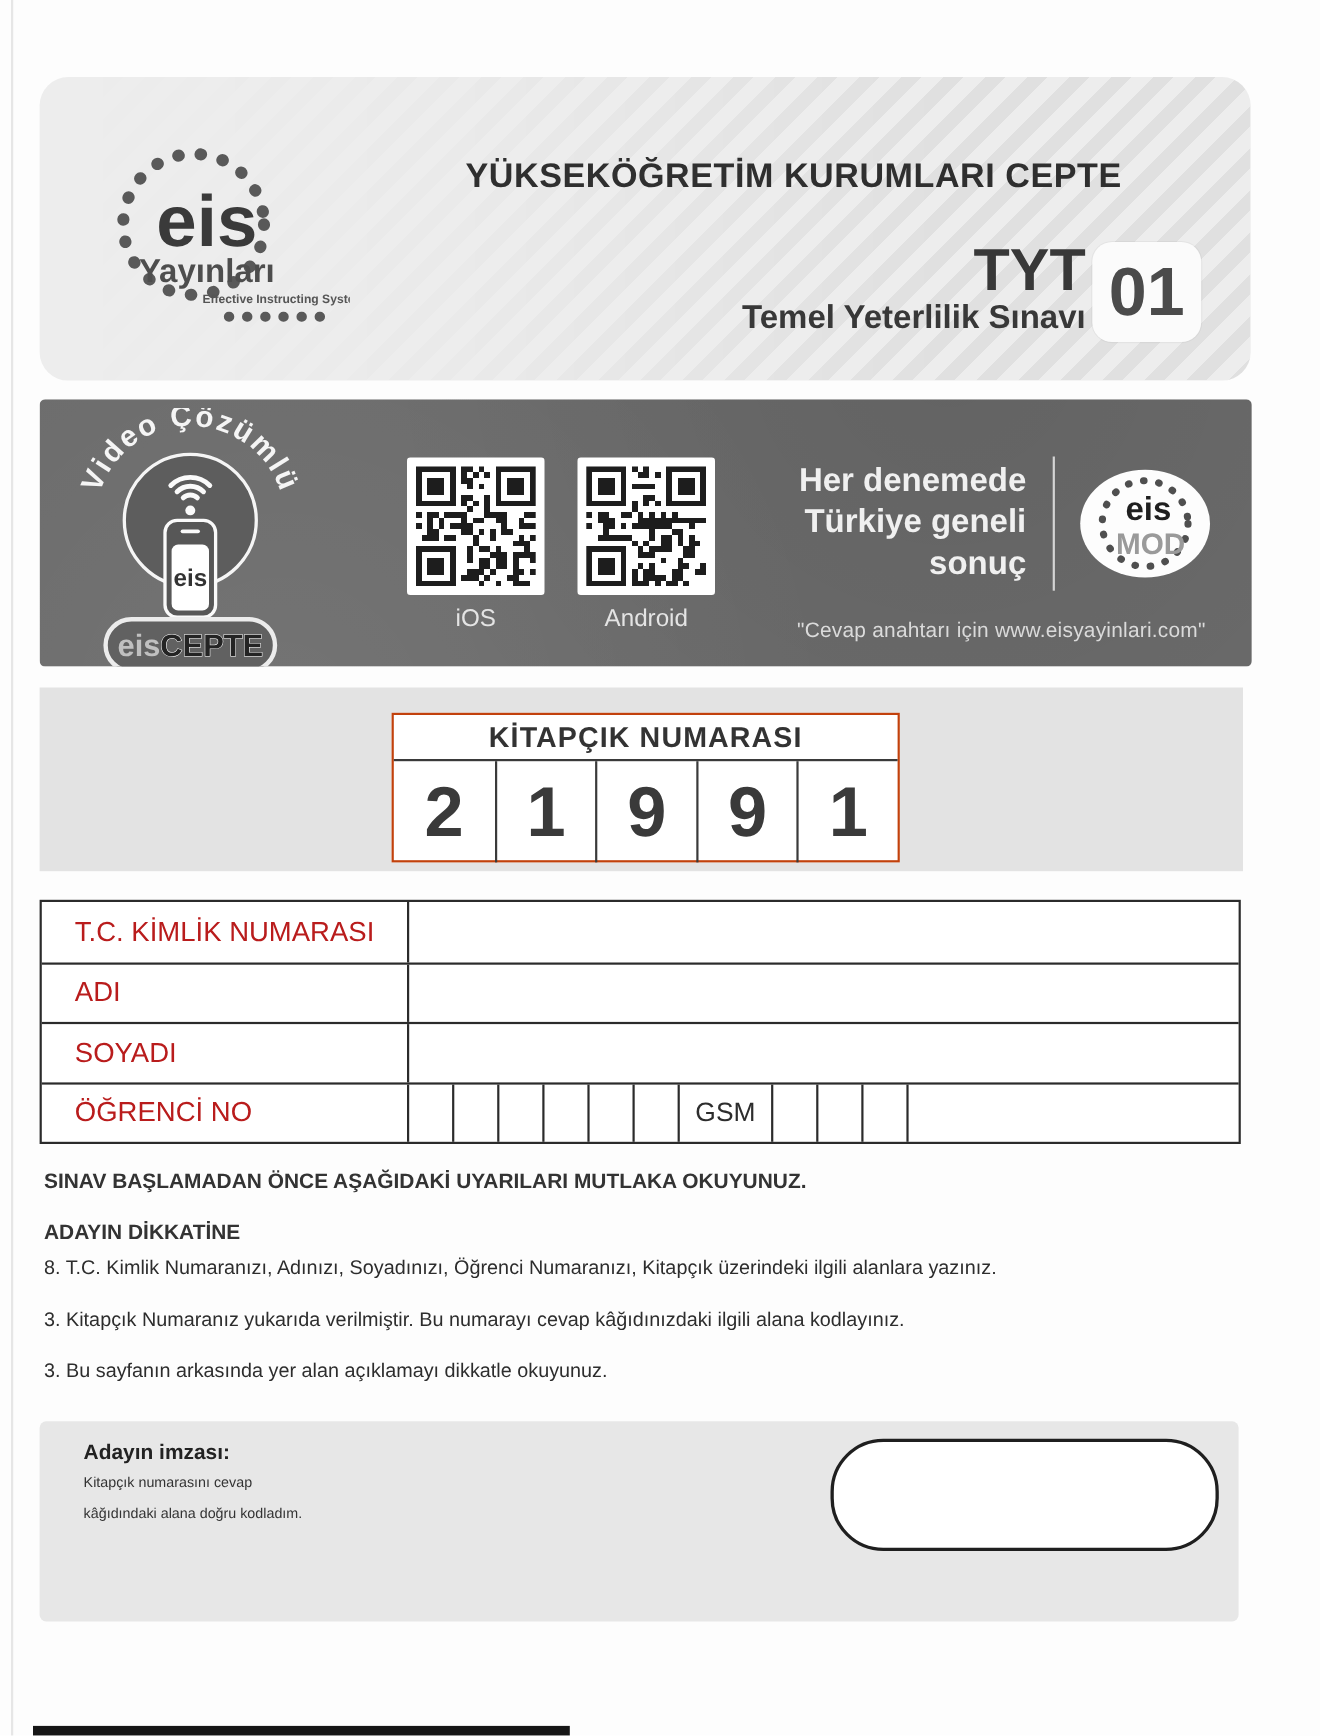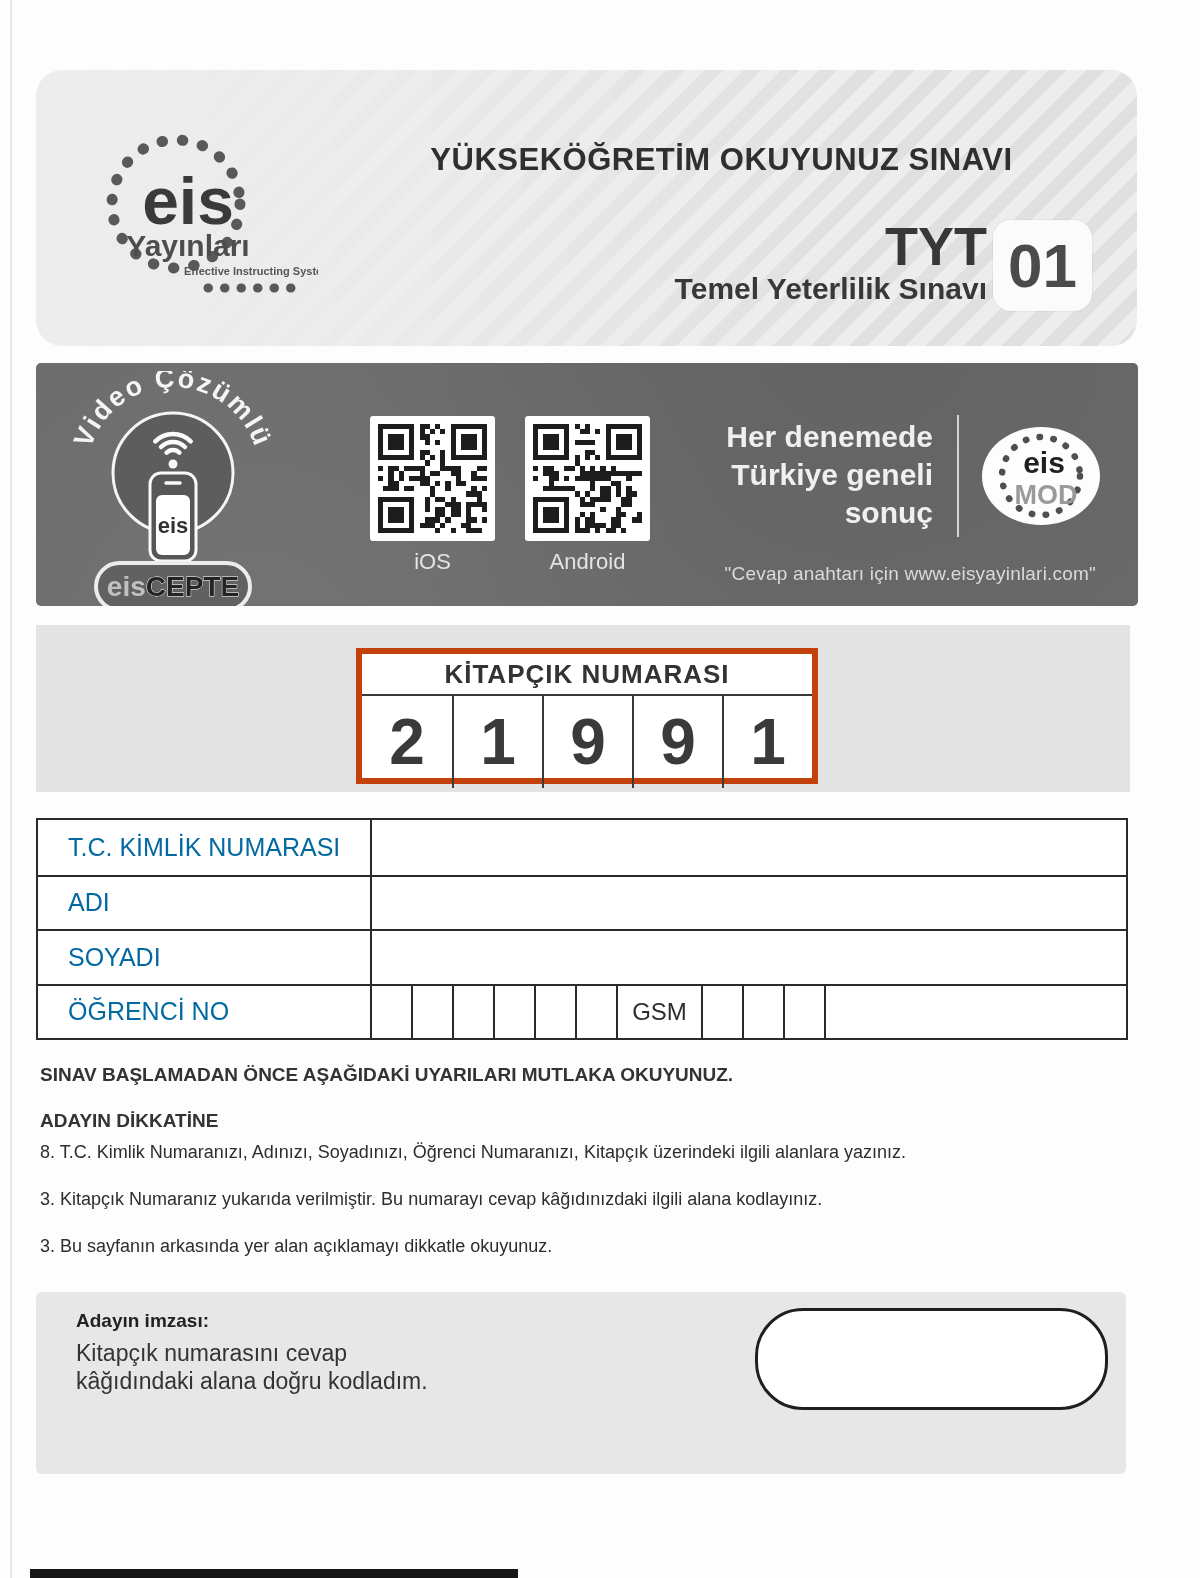--- a/index.html
+++ b/index.html
@@ -52,54 +52,54 @@
     position:absolute;right:205px;top:55px;text-align:right;
     font-size:30px;font-weight:bold;line-height:38px;color:#f0f0f0;
   }
   #banner-divider{position:absolute;left:921px;top:52px;width:2px;height:122px;background:#d4d4d4;}
   #banner-note{
     position:absolute;right:42px;top:200px;font-size:19px;color:#dadada;letter-spacing:.2px;
   }
 
   
   #booklet-strip{left:36px;top:625px;width:1094px;height:167px;background:#e3e3e3;}
-  #booklet-box{left:356px;top:648px;width:462px;height:136px;background:#fff;border:6px solid #c2410c;box-sizing:border-box;}
+  #booklet-box{left:356px;top:648px;width:462px;height:136px;background:#fff;border:2px solid #c2410c;box-sizing:border-box;}
   #booklet-title{height:40px;line-height:40px;text-align:center;font-size:26px;font-weight:bold;letter-spacing:1px;color:#333;border-bottom:2px solid #3a3a3a;}
   #booklet-digits{display:grid;grid-template-columns:repeat(5,1fr);height:92px;}
   .digit-cell{
     display:flex;align-items:center;justify-content:center;
     font-size:64px;font-weight:bold;color:#3a3a3a;border-left:2px solid #3a3a3a;
   }
   .digit-cell:first-child{border-left:none;}
 
   
   #form-table{left:36px;top:818px;width:1092px;height:222px;border:2px solid #2b2b2b;box-sizing:border-box;background:#fff;}
   .form-row{display:flex;height:54.5px;border-top:2px solid #2b2b2b;box-sizing:border-box;}
   .form-row:first-child{border-top:none;}
   .form-label{
     width:334px;box-sizing:border-box;border-right:2px solid #2b2b2b;
-    display:flex;align-items:center;padding-left:30px;font-size:25px;color:#0369a1;
+    display:flex;align-items:center;padding-left:30px;font-size:25px;color:#b91c1c;
   }
   .form-value{flex:1;}
   .mini-cell{width:41px;box-sizing:border-box;border-right:2px solid #2b2b2b;}
   .gsm-cell{width:85px;box-sizing:border-box;border-right:2px solid #2b2b2b;
     display:flex;align-items:center;justify-content:center;font-size:24px;color:#2d2d2d;}
   .wide-cell{flex:1;}
   .cells{display:flex;flex:1;height:100%;}
 
   
   #instructions{left:40px;top:1064px;width:1090px;}
   #instr-heading{font-size:19px;font-weight:bold;color:#333;margin:0 0 10px 0;}
   #instr-subheading{font-size:19px;font-weight:bold;color:#333;margin:0 0 24px 0;}
   .instr-item{font-size:18px;color:#2d2d2d;margin:0 0 26px 0;}
 
   
   #signature-panel{left:36px;top:1292px;width:1090px;height:182px;background:#e7e7e7;border-radius:6px;}
   #signature-title{position:absolute;left:40px;top:18px;font-size:19px;font-weight:bold;color:#222;}
-  .signature-line{position:absolute;left:40px;font-size:23px;color:#333;}
+  .signature-line{position:absolute;left:40px;font-size:13px;color:#333;}
   #signature-line1{top:48px;}
   #signature-line2{top:76px;}
   #signature-area{
     position:absolute;left:719px;top:16px;width:347px;height:96px;
     background:#fff;border:3px solid #1f1f1f;border-radius:48px;
   }
 </style>
 </head>
 <body>
 
@@ -111,21 +111,21 @@
     <div id="header-stripes"></div>
 
     <svg class="abs" style="left:52px;top:58px;" width="230" height="170" viewBox="0 0 230 170">
       <circle cx="88" cy="76" r="64" fill="none" stroke="#595959" stroke-width="11" stroke-dasharray="0.5 20" stroke-linecap="round"></circle>
       <text x="100" y="96" text-anchor="middle" font-size="66" font-weight="bold" fill="#3a3a3a">eis</text>
       <text x="100" y="128" text-anchor="middle" font-size="30" font-weight="bold" fill="#4d4d4d">Yayınları</text>
       <text x="170" y="147" text-anchor="middle" font-size="11" font-weight="bold" fill="#555">Effective Instructing System</text>
       <line x1="120" y1="160" x2="215" y2="160" stroke="#595959" stroke-width="9" stroke-dasharray="0.5 16" stroke-linecap="round"></line>
     </svg>
 
-    <div class="abs" id="exam-title">YÜKSEKÖĞRETİM OKUYUNUZ SINAVI</div>
+    <div class="abs" id="exam-title">YÜKSEKÖĞRETİM KURUMLARI CEPTE</div>
 
     <div class="abs" id="exam-block">
       <div id="exam-texts">
         <div id="exam-code">TYT</div>
         <div id="exam-name">Temel Yeterlilik Sınavı</div>
       </div>
       <div id="booklet-code-box">
         <span id="booklet-code">01</span>
       </div>
     </div>

